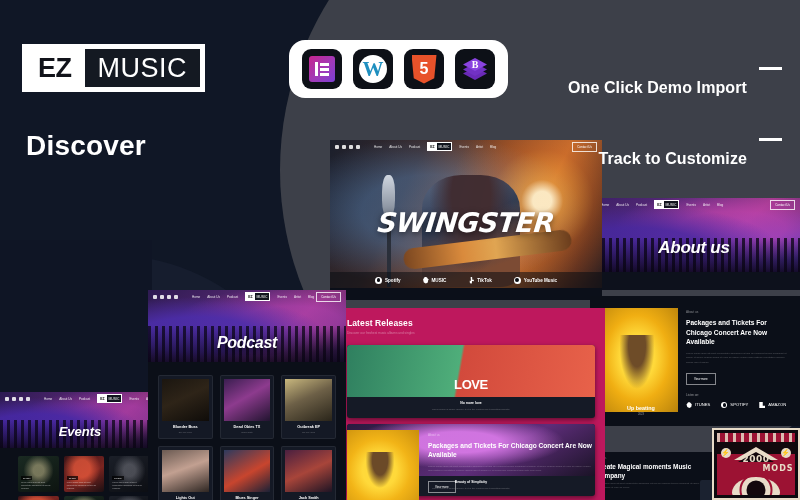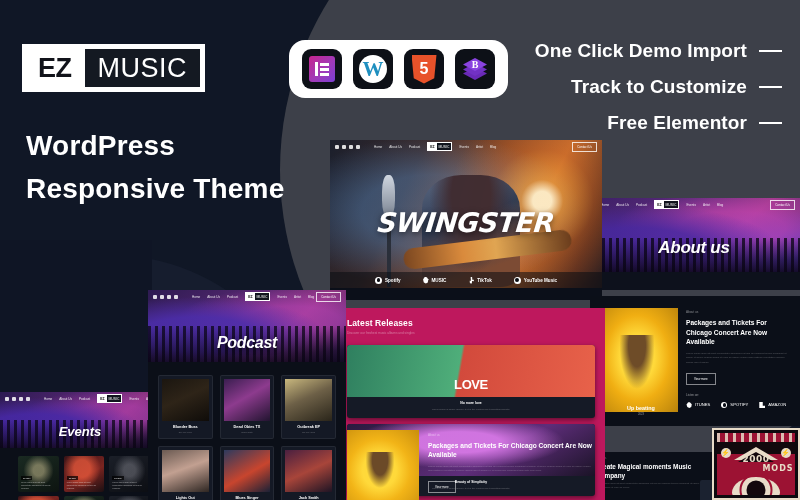--- a/index.html
+++ b/index.html
@@ -99,22 +99,23 @@
     font-family:"Liberation Serif", serif;
   }
 
   
   .features {
     position:absolute; right:18px; top:40px; z-index:30;
     display:flex; flex-direction:column; gap:14px; align-items:flex-end;
   }
   .feature-row { display:flex; align-items:center; gap:12px; }
   .feature-label {
-    color:#ffffff; font-size:19px; font-weight:bold; letter-spacing:.1px;
+    color:#ffffff; font-size:16px; font-weight:bold; letter-spacing:.1px;
     white-space:nowrap;
+    margin-top:39px;
   }
   .feature-dash { width:23px; height:2.5px; background:#ffffff; display:block; }
 
   
   .shot { position:absolute; overflow:hidden; background:#0c1019; }
   .shot .navbar {
     position:absolute; left:0; right:0; top:0; height:13px;
     display:flex; align-items:center; padding:0 5px; z-index:5;
   }
   .nav-social { display:flex; gap:3px; align-items:center; }
@@ -440,22 +441,21 @@
   <div class="bg-circle-right"></div>
   <div class="bg-circle-left"></div>
   <div class="left-dark-strip"></div>
 
   <div class="logo-wrap">
     <div class="logo-ez">EZ</div>
     <div class="logo-music">MUSIC</div>
   </div>
 
   <div class="headline">
-    <div>WordPress</div>
-    <div>Responsive Theme</div>
+    <div>Discover</div>
   </div>
 
   <div class="tech-pill">
     <div class="tech-icon">
       <div class="ti-elementor-in">
         <span class="bar-l"></span>
         <span class="bars">
             <span></span>
             <span></span>
             <span></span>
@@ -478,24 +478,20 @@
     </div>
   </div>
 
   <div class="features">
     <div class="feature-row">
       <span class="feature-label">One Click Demo Import</span>
       <span class="feature-dash"></span>
     </div>
     <div class="feature-row">
       <span class="feature-label">Track to Customize</span>
-      <span class="feature-dash"></span>
-    </div>
-    <div class="feature-row">
-      <span class="feature-label">Free Elementor</span>
       <span class="feature-dash"></span>
     </div>
   </div>
 
   <div class="shot" id="shot-events">
     <div class="ev-hero">
         <div class="crowd"></div>
       </div>
     <div class="navbar">
       <span class="nav-social">

